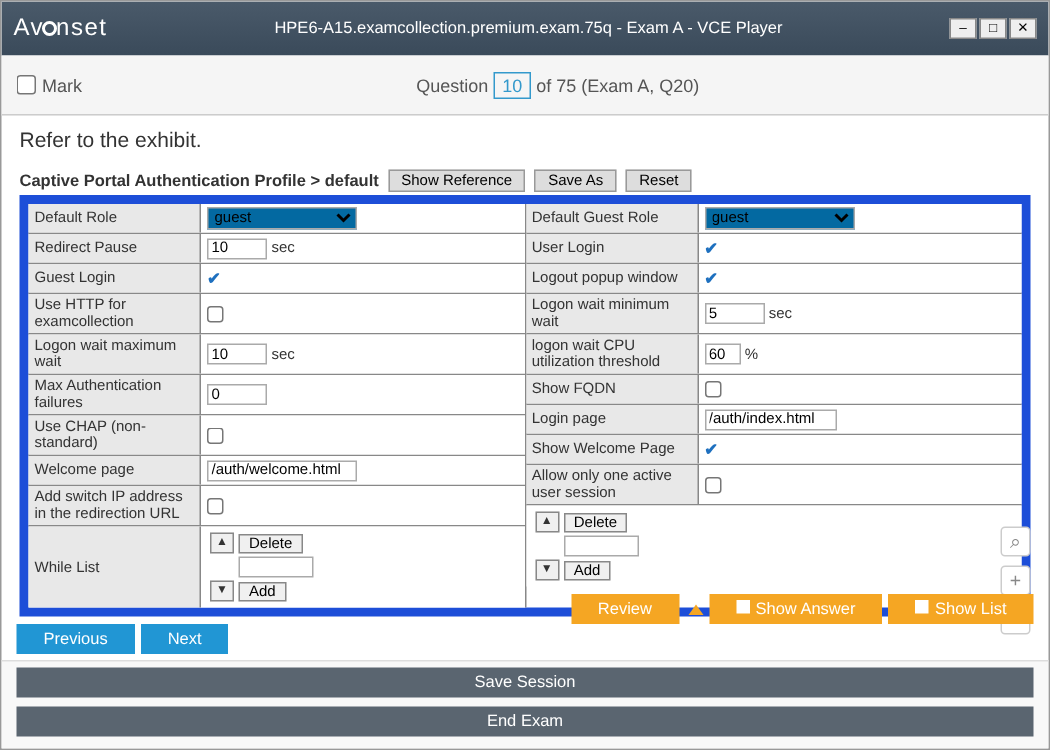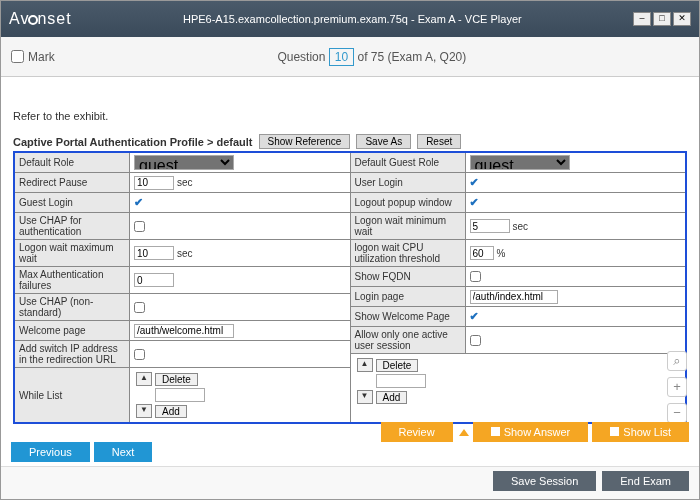--- a/index.html
+++ b/index.html
@@ -11,51 +11,51 @@
 .title-text { flex: 1; text-align: center; font-size: 11px; }
 .win-controls { display: flex; gap: 2px; }
 .win-btn { width: 18px; height: 14px; background: #eee; border: 1px solid #888; font-size: 9px; text-align: center; line-height: 10px; cursor: pointer; color: #000; }
 
 .question-bar { background: #f5f5f5; border-bottom: 1px solid #ccc; height: 40px; display: flex; align-items: center; padding: 0 10px; font-size: 12px; color: #555; }
 .mark-cb { margin-right: 4px; }
 .question-center { flex: 1; text-align: center; }
 .q-num-box { display: inline-block; border: 1px solid #3399cc; padding: 1px 5px; color: #3399cc; }
 
 .content { padding: 8px 12px; font-size: 11px; color: #333; }
-.exhibit-label { margin-bottom: 12px; font-size: 11px; margin-top: 25px; }
+.exhibit-label { margin-bottom: 12px; font-size: 14px; }
 
 .profile-header { display: flex; align-items: center; gap: 6px; margin-bottom: 2px; }
 .profile-title { font-weight: bold; font-size: 11px; }
 .hdr-btn { background: #ddd; border: 1px solid #999; padding: 1px 8px; font-size: 10px; cursor: pointer; }
 
-.config-container { border: 2px solid #1d4ed8; display: flex; font-size: 10px; }
+.config-container { border: 6px solid #1d4ed8; display: flex; font-size: 10px; }
 .config-col { flex: 1; }
 .config-col:first-child { border-right: 1px solid #888; }
 .config-row { display: flex; border-bottom: 1px solid #888; min-height: 20px; }
 .config-row:last-child { border-bottom: none; }
 .cfg-label { width: 115px; background: #e8e8e8; padding: 2px 4px; border-right: 1px solid #888; display: flex; align-items: center; }
 .cfg-value { flex: 1; padding: 2px 4px; display: flex; align-items: center; gap: 3px; background: #fff; }
 .cfg-input { border: 1px solid #aaa; padding: 0 2px; font-size: 10px; height: 14px; }
-.cfg-select { border: 1px solid #aaa; font-size: 16px; width: 100px; height: 15px; background: #737373; }
+.cfg-select { border: 1px solid #aaa; font-size: 10px; width: 100px; height: 15px; background: #0369a1; }
 .cfg-check { width: 11px; height: 11px; }
 .checked-blue { color: #1e70bf; font-weight: bold; font-size: 11px; }
 .unit { font-size: 10px; }
 .list-controls { display: flex; flex-direction: column; gap: 2px; padding: 2px; }
 .list-row { display: flex; gap: 3px; align-items: center; }
 .arrow-btn { width: 16px; height: 14px; border: 1px solid #888; background: #f0f0f0; font-size: 8px; text-align: center; cursor: pointer; }
 .list-btn { border: 1px solid #888; background: #f0f0f0; padding: 0 6px; font-size: 10px; cursor: pointer; }
 .list-field { border: 1px solid #aaa; width: 50px; height: 14px; }
 .tall { min-height: 50px; }
 
 .side-tools { position: absolute; right: 12px; top: 350px; display: flex; flex-direction: column; gap: 6px; }
 .tool-btn { width: 20px; height: 20px; border: 1px solid #ccc; border-radius: 3px; background: #fff; font-size: 13px; text-align: center; line-height: 18px; color: #888; cursor: pointer; }
 
 .bottom-bar { position: absolute; bottom: 0; left: 0; right: 0; }
 .btn-row1 { display: flex; padding: 4px 10px; gap: 4px; align-items: center; }
-.btn-row2 { display: flex; padding: 4px 10px 8px; gap: 6px; justify-content: flex-end; background: #f8f8f8; border-top: 1px solid #ddd; }
+.btn-row2 { display: flex; padding: 4px 10px 8px; gap: 6px; justify-content: flex-end; background: #f8f8f8; border-top: 1px solid #ddd; flex-direction: column; }
 .nav-btn { padding: 4px 18px; font-size: 11px; border: none; cursor: pointer; color: #fff; }
 .blue-btn { background: #2196d4; margin-top: 40px; }
 .orange-btn { background: #f5a623; }
 .gray-btn { background: #5a6570; }
 .spacer { flex: 1; }
 .orange-block { display: flex; align-items: center; gap: 6px; }
 .tri-up { width: 0; height: 0; border-left: 5px solid transparent; border-right: 5px solid transparent; border-bottom: 7px solid #f5a623; }
 .sq { width: 9px; height: 9px; background: #fff; display: inline-block; margin-right: 4px; }
 </style>
 </head>
@@ -106,21 +106,21 @@
             <span class="unit">sec</span>
           </div>
         </div>
         <div class="config-row">
           <div class="cfg-label">Guest Login</div>
           <div class="cfg-value">
             <span class="checked-blue">✔</span>
           </div>
         </div>
         <div class="config-row">
-          <div class="cfg-label">Use CHAP for authentication</div>
+          <div class="cfg-label">Use HTTP for examcollection</div>
           <div class="cfg-value">
             <input type="checkbox" class="cfg-check" style="">
           </div>
         </div>
         <div class="config-row">
           <div class="cfg-label">Logon wait maximum wait</div>
           <div class="cfg-value">
             <input class="cfg-input" value="10" style="width: 40px;">
             <span class="unit">sec</span>
           </div>

